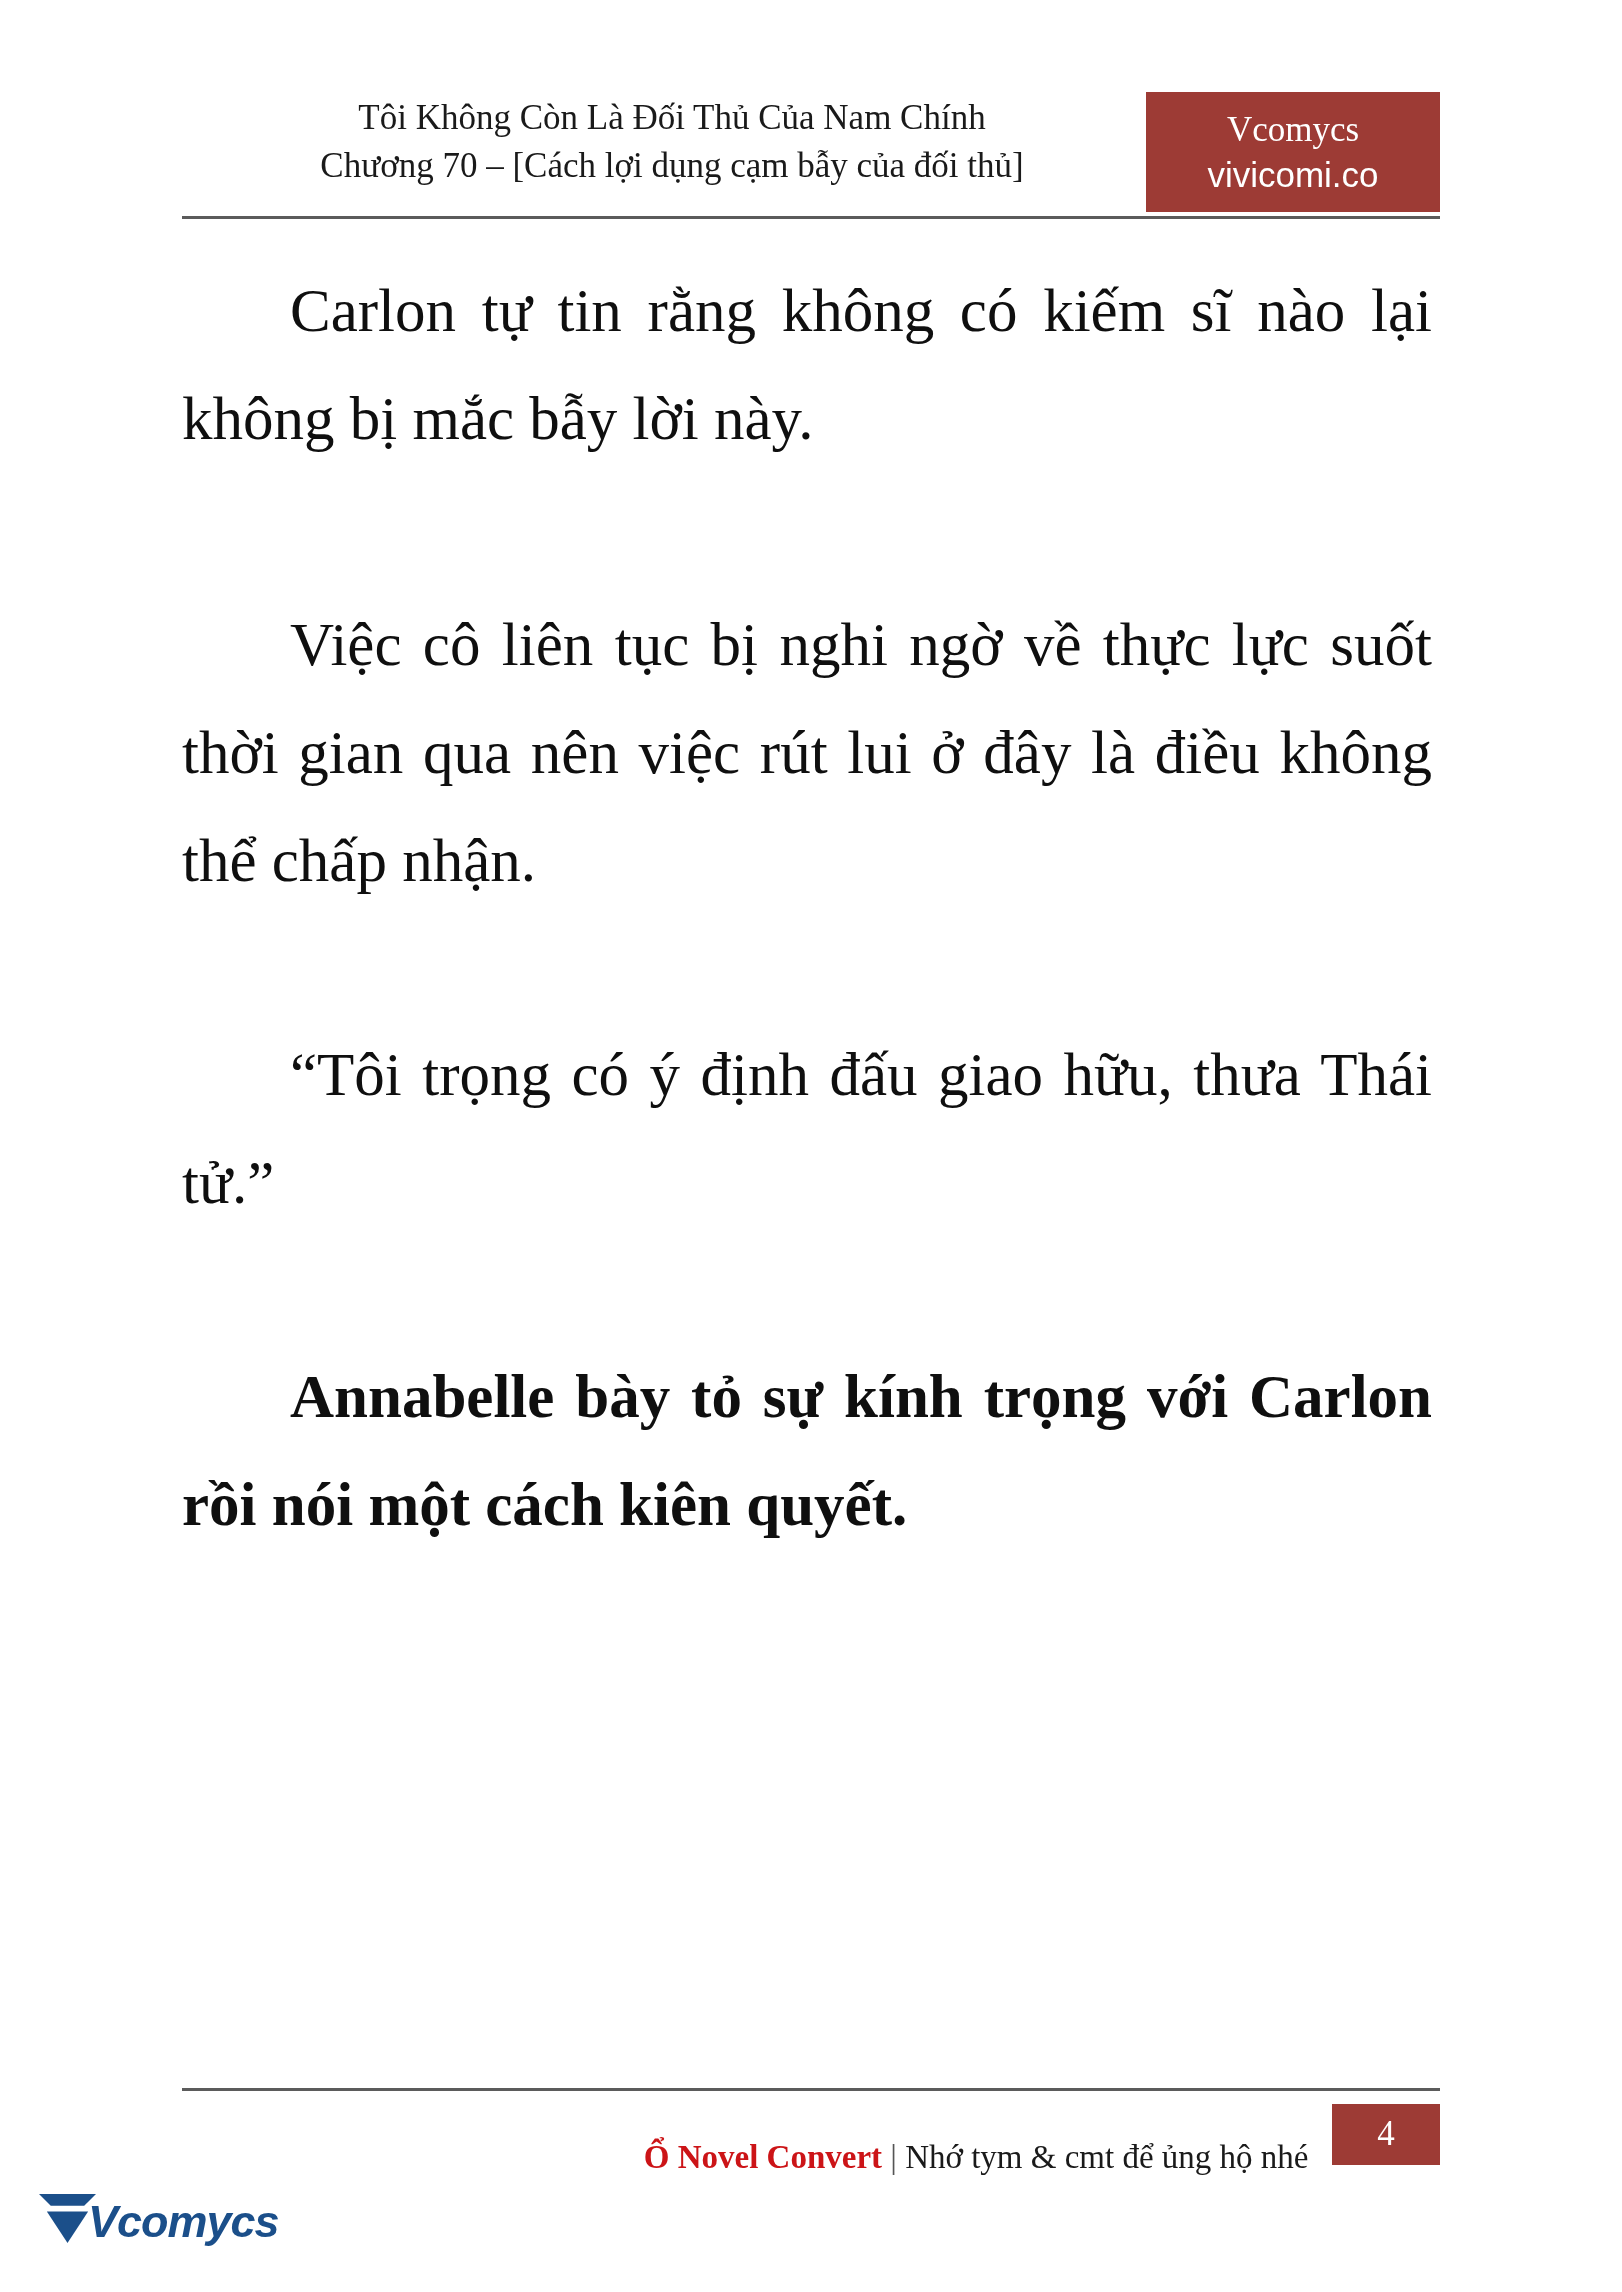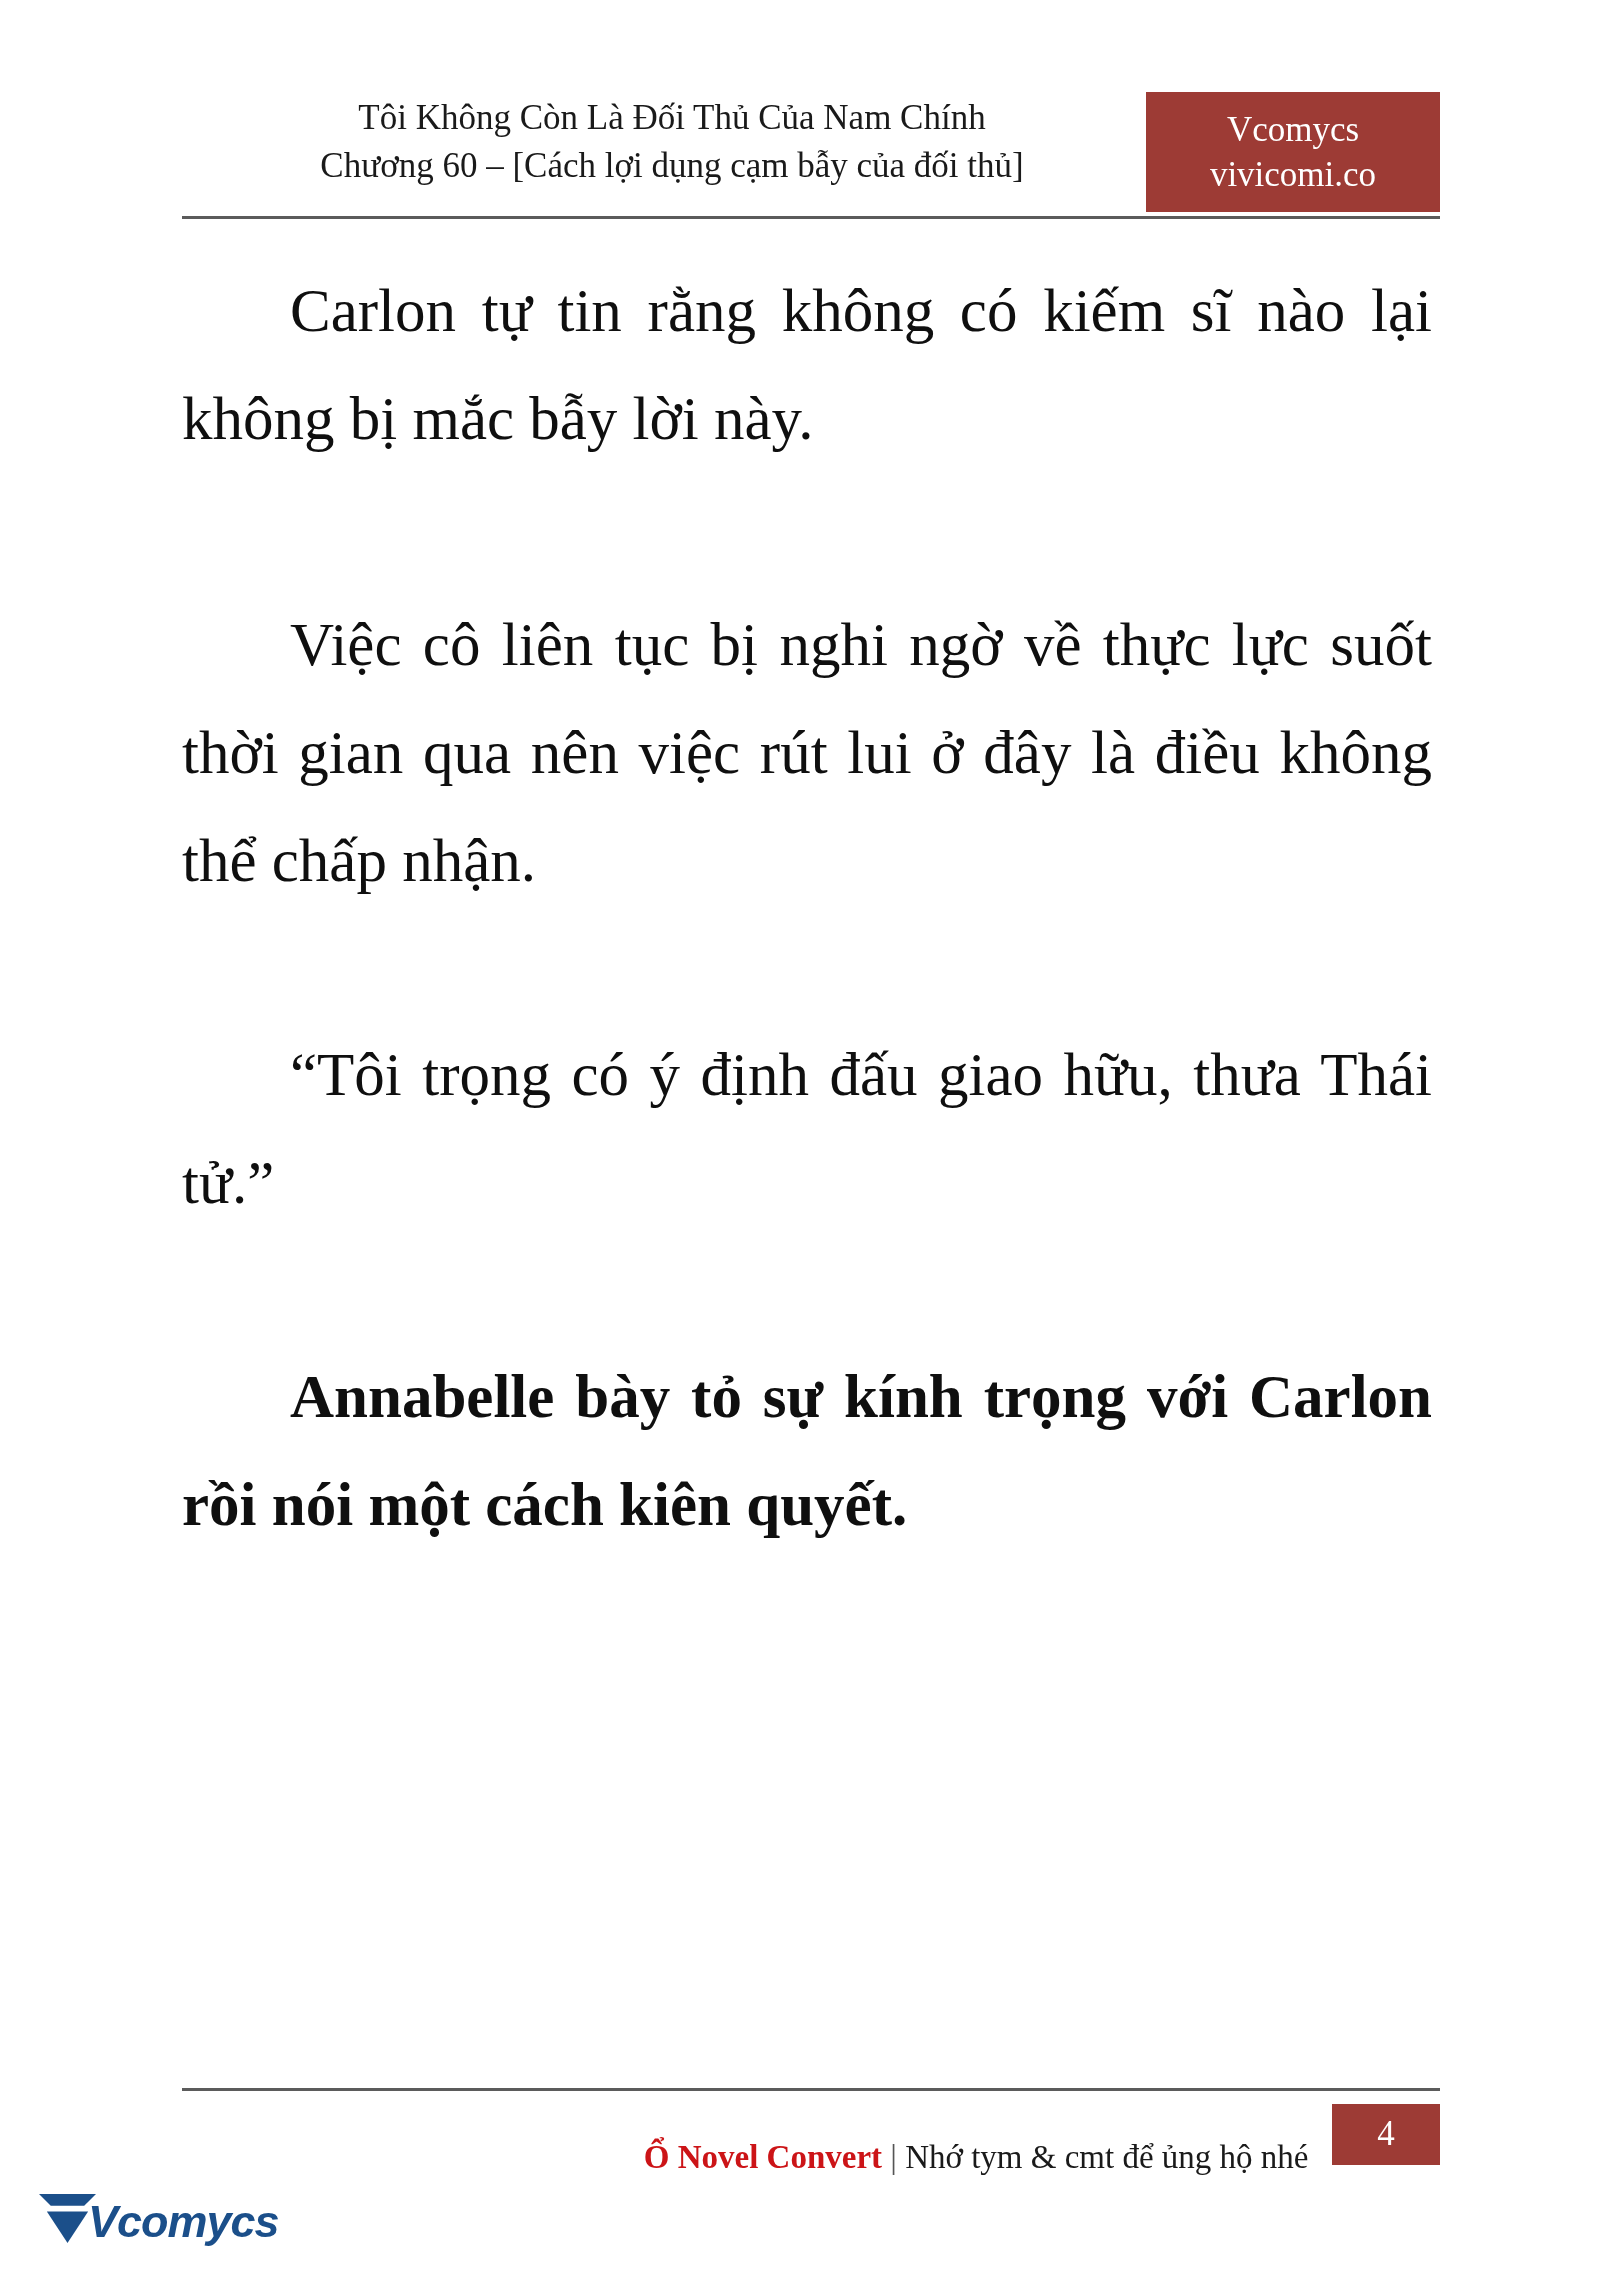--- a/index.html
+++ b/index.html
@@ -72,21 +72,21 @@
     align-items: center;
     justify-content: center;
     line-height: 45px;
   }
   .brand-badge .b1 {
     font-size: 35px;
     font-family: "Liberation Serif", serif;
   }
   .brand-badge .b2 {
     font-size: 35px;
-    font-family: Liberation Serif, serif;
+    font-family: Liberation Sans, sans-serif;
   }
 
   
   .content {
     position: absolute;
     left: 182px;
     top: 257px;
     width: 1258px;
   }
   .para {
@@ -181,21 +181,21 @@
   }
 </style>
 </head>
 <body>
 
 <div class="page">
 
   <div class="header">
     <div class="header-titles">
       <div class="header-line1">Tôi Không Còn Là Đối Thủ Của Nam Chính</div>
-      <div class="header-line2">Chương 60 – [Cách lợi dụng cạm bẫy của đối thủ]</div>
+      <div class="header-line2">Chương 70 – [Cách lợi dụng cạm bẫy của đối thủ]</div>
     </div>
     <div class="brand-badge">
       <span class="b1">Vcomycs</span>
       <span class="b2">vivicomi.co</span>
     </div>
     <div class="header-rule"></div>
   </div>
 
   <div class="content">
     <p class="para p1">Carlon tự tin rằng không có kiếm sĩ nào lại không bị mắc bẫy lời này.</p>

